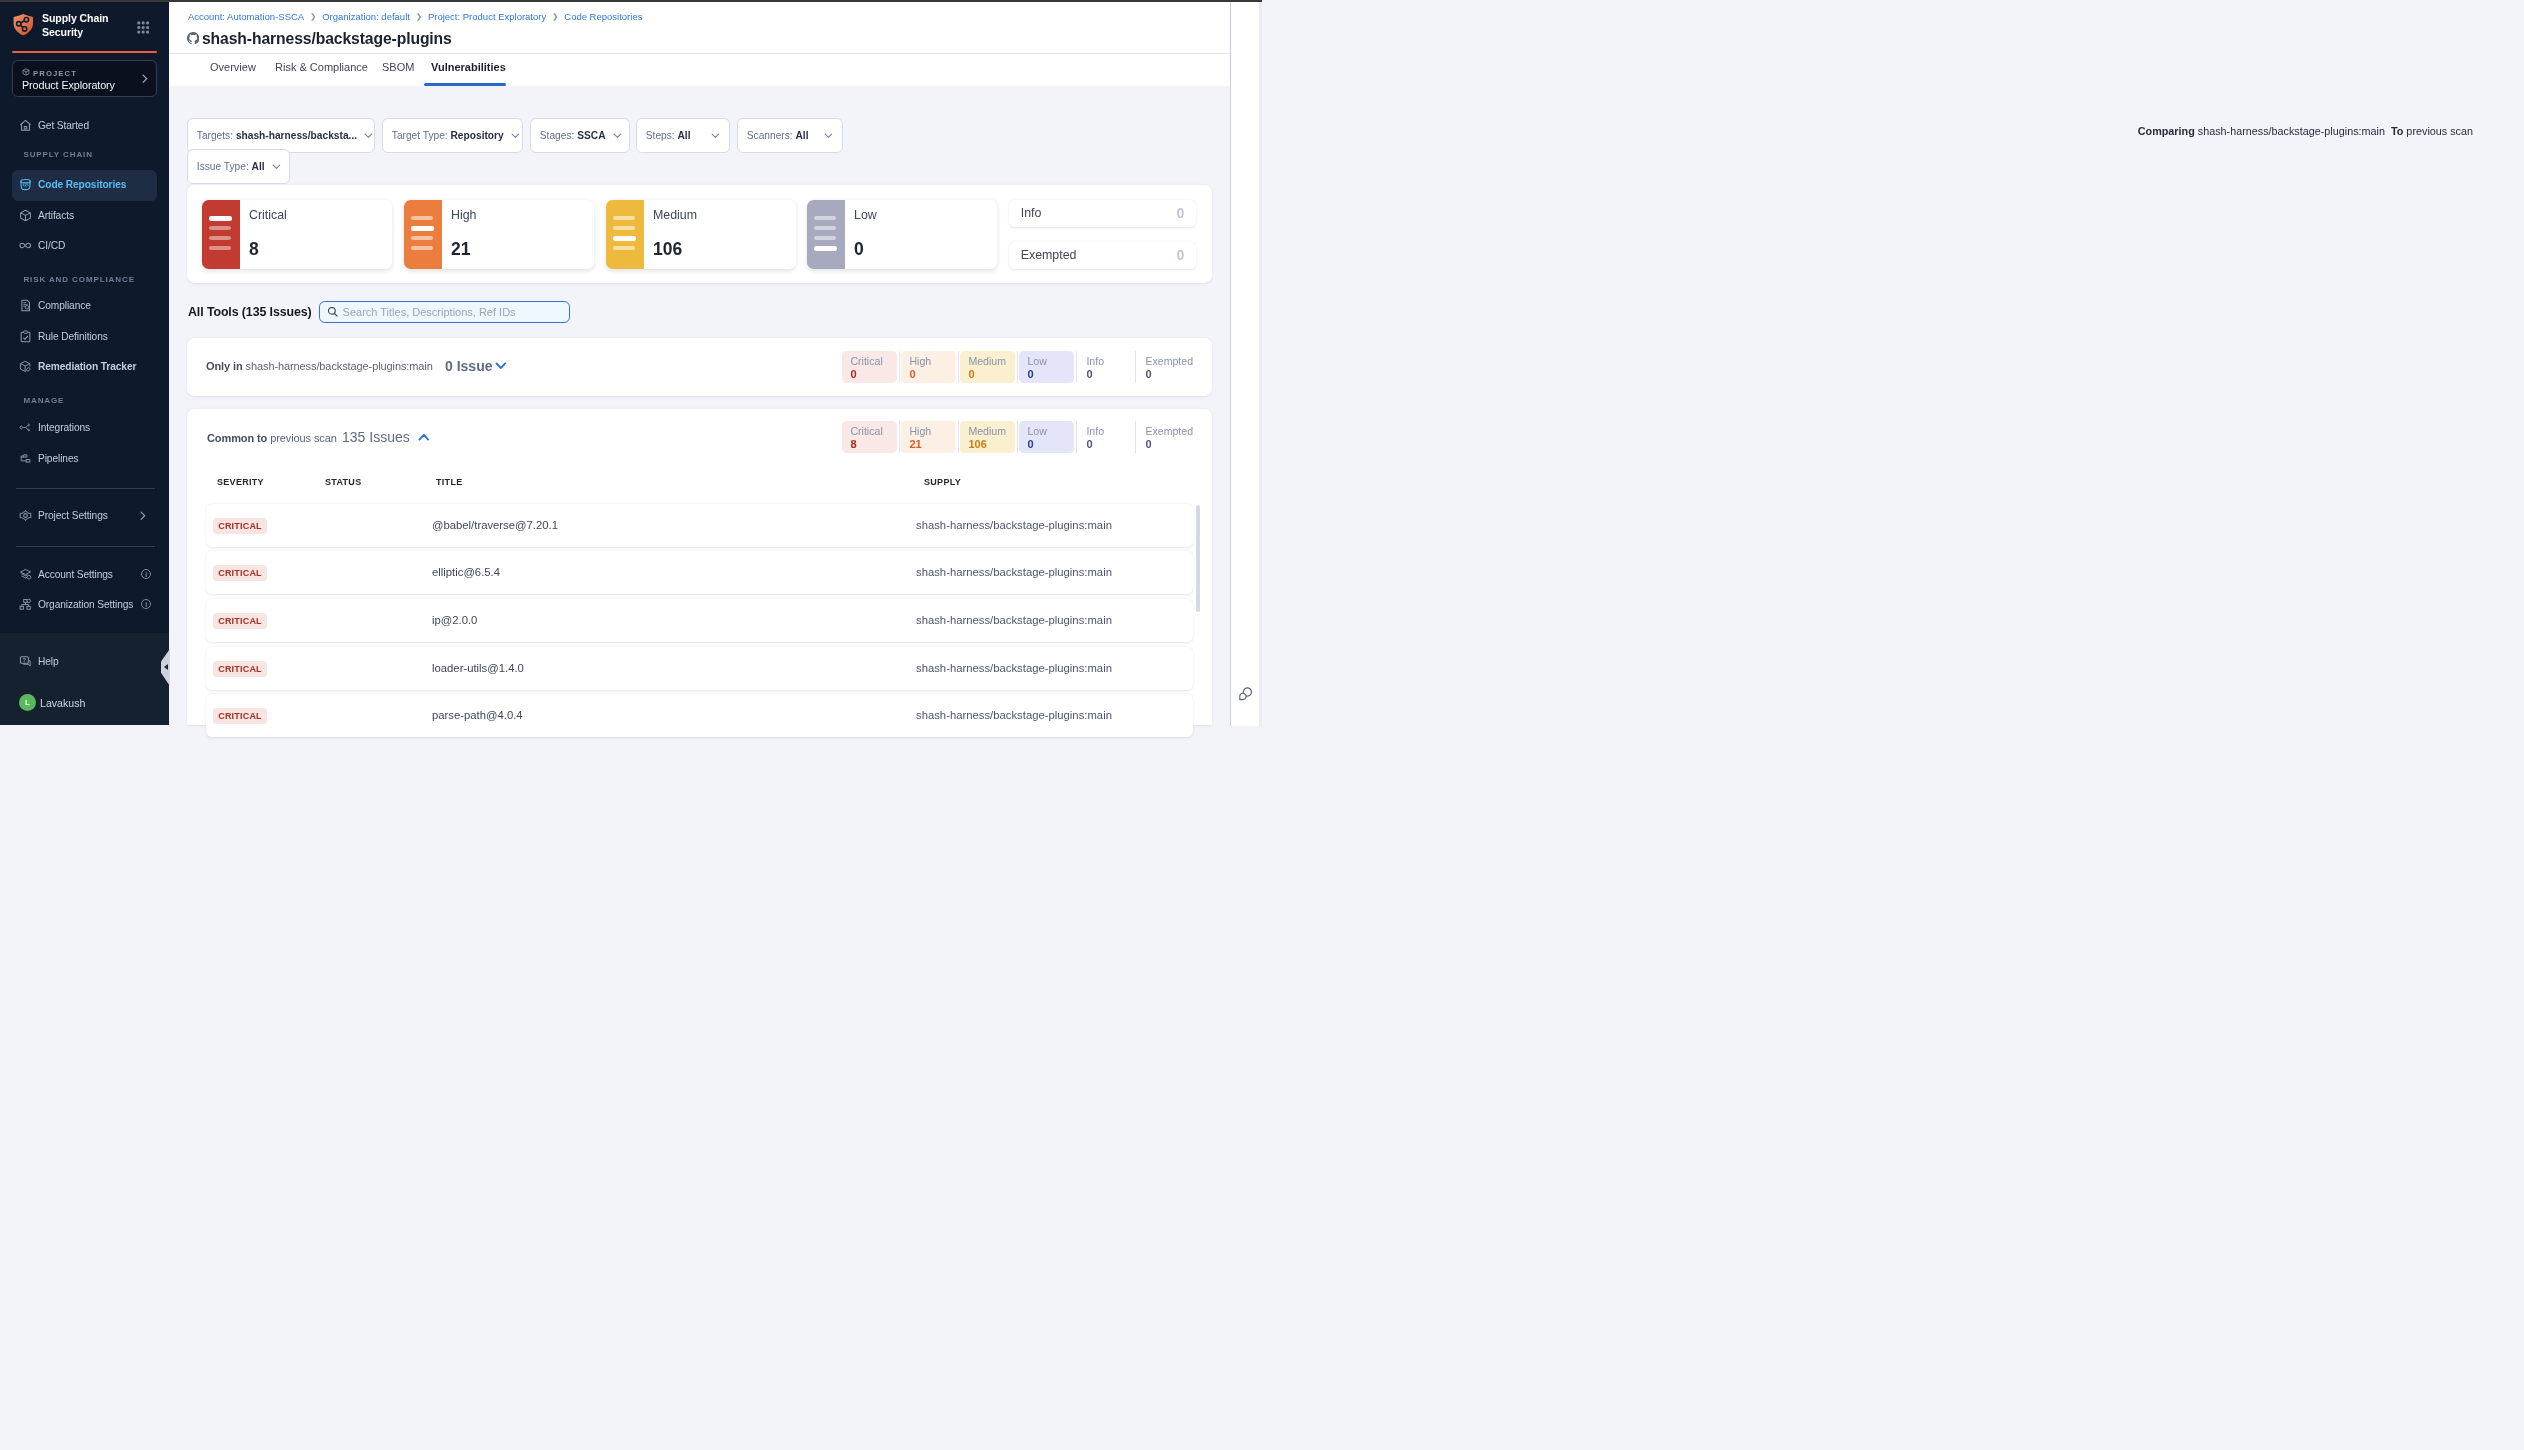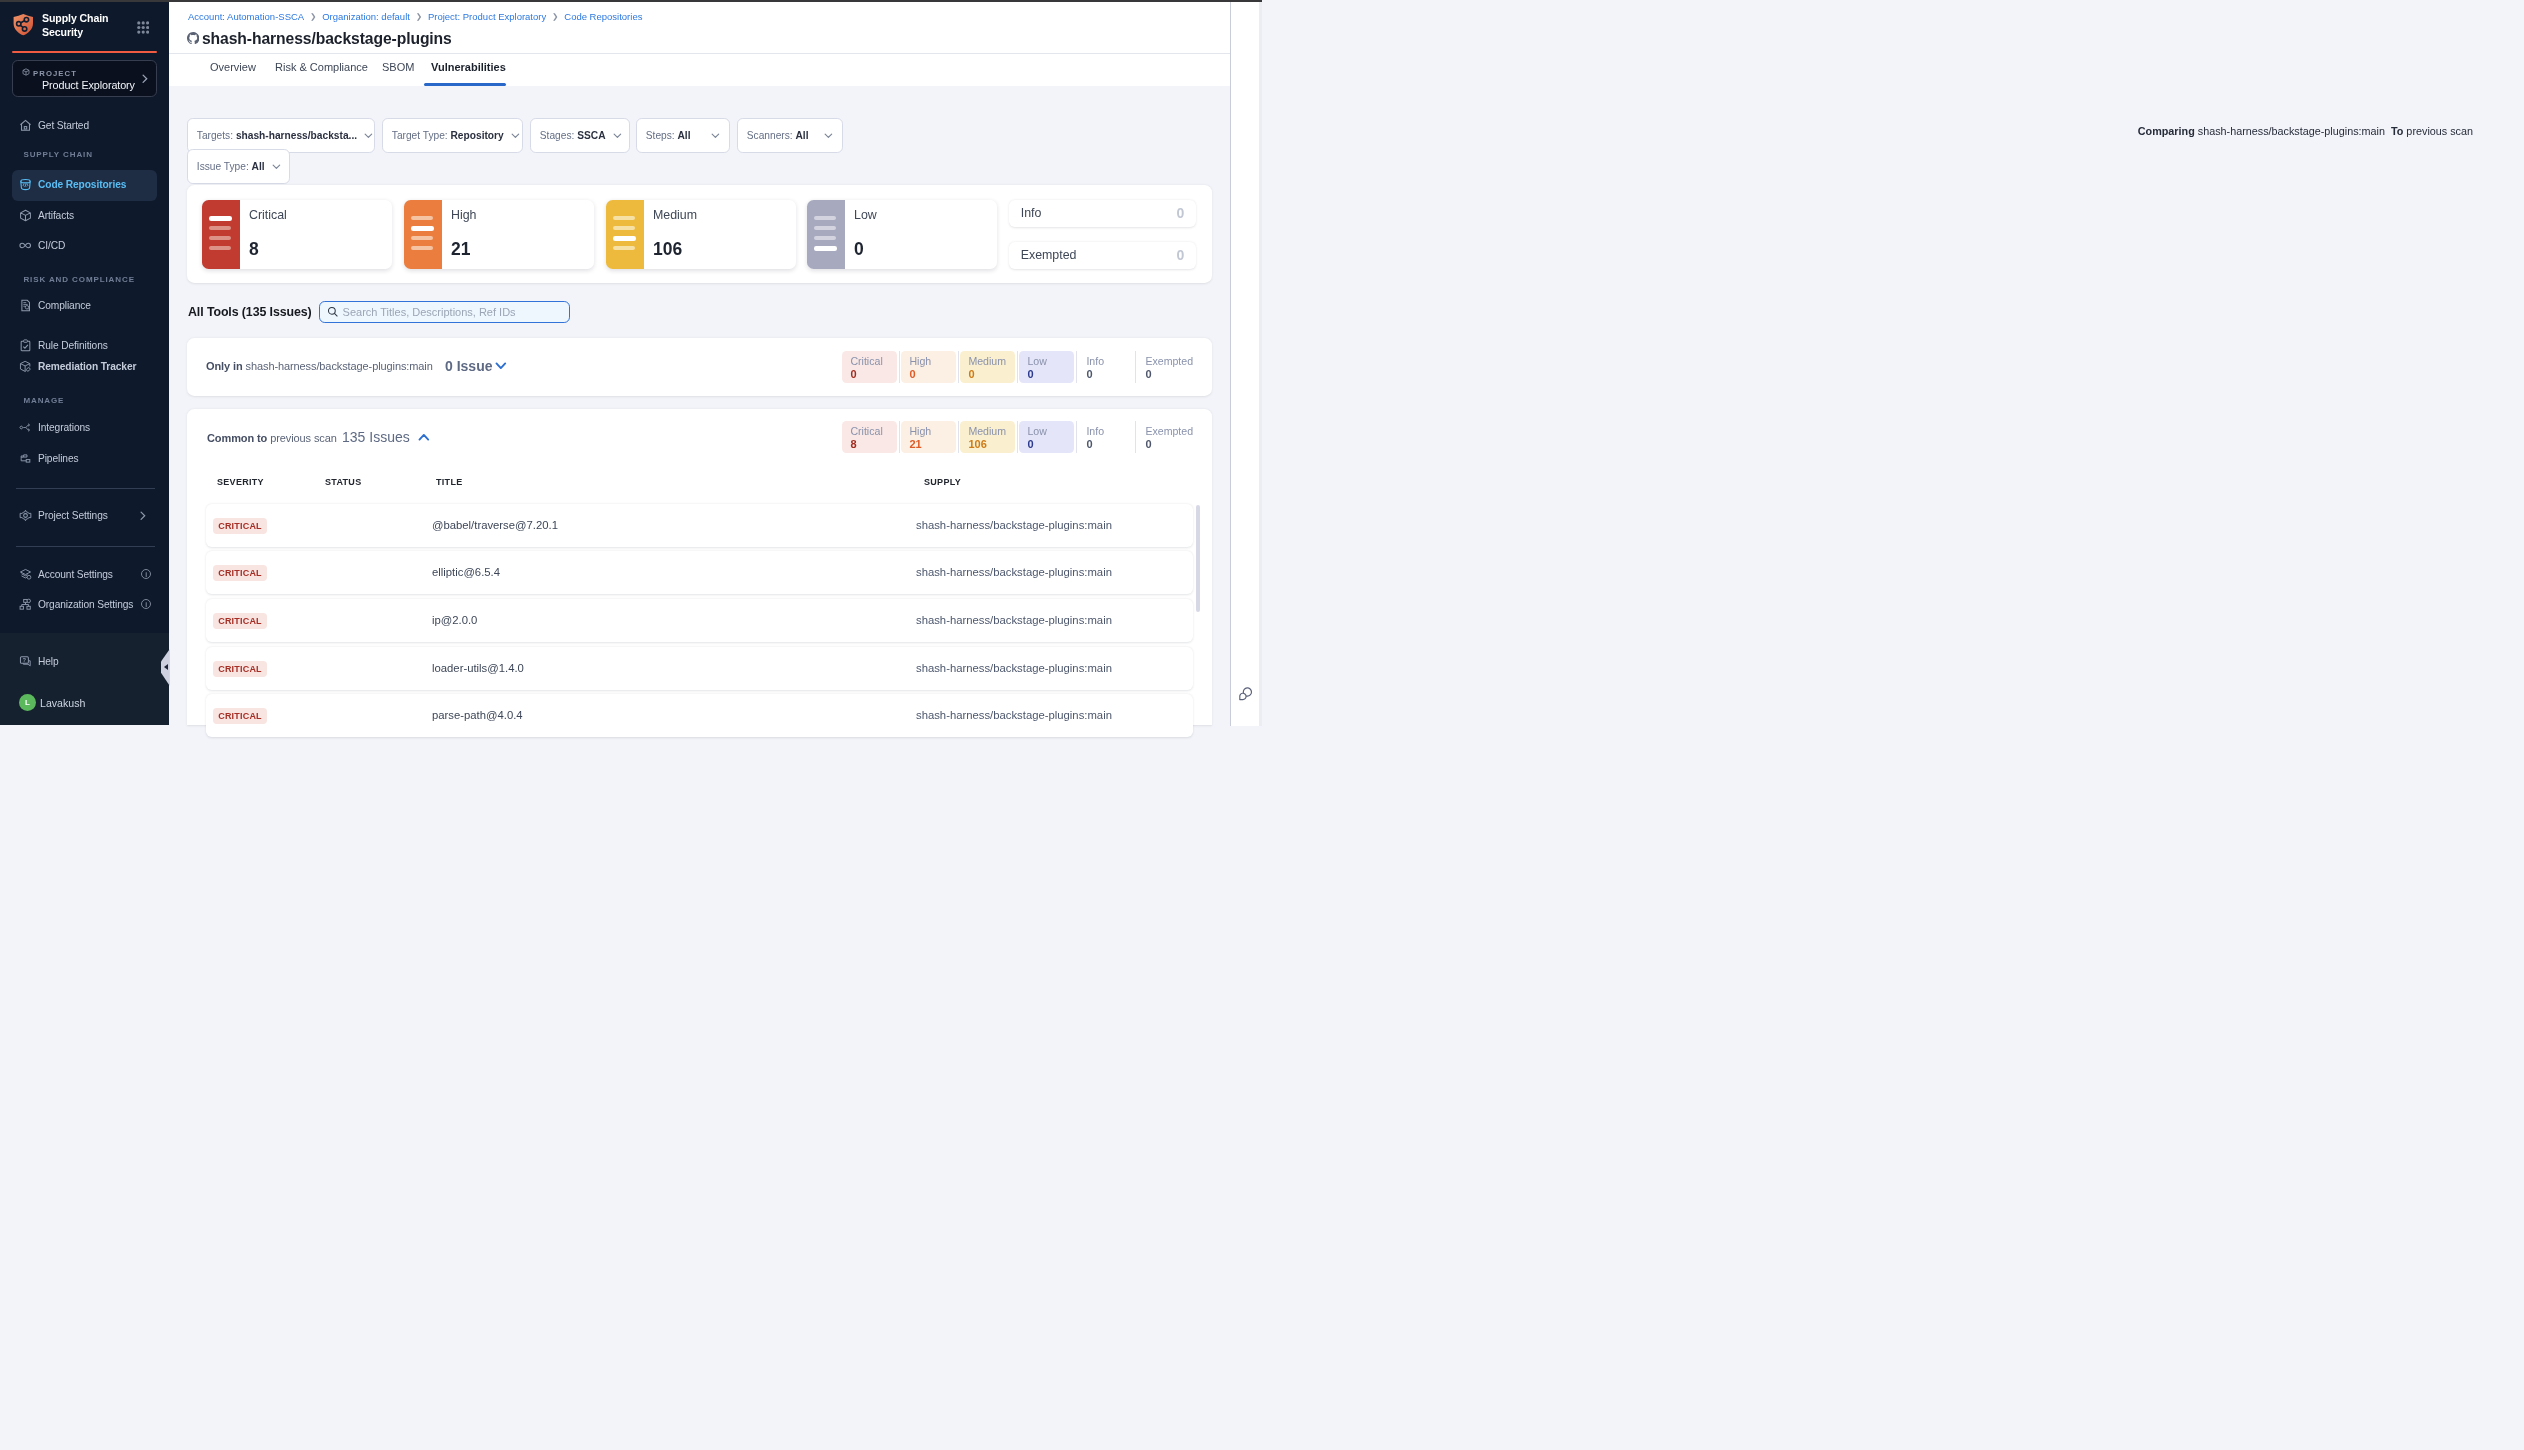--- a/index.html
+++ b/index.html
@@ -8,21 +8,21 @@
 #topbar { position:absolute; left:0; top:0; width:1262px; height:1.5px; background:#38383a; z-index:50; }
 
 #sidebar { position:absolute; left:0; top:1.5px; width:169px; height:632px; background:#0e1a2c; z-index:1; }
 #sidebot { position:absolute; left:0; top:633px; width:169px; height:92px; background:#15212f; z-index:1; }
 .logo-shield { position:absolute; z-index:2; left:11.7px; top:13px; width:22.6px; height:23.4px; }
 .logo-title { position:absolute; z-index:2; left:42px; top:12.4px; width:95px; color:#fff; font-size:10.6px; font-weight:bold; line-height:13.5px; letter-spacing:-0.1px; }
 .griddots { position:absolute; z-index:2; left:137px; top:20.5px; width:12.4px; height:13px; }
 .redline { position:absolute; z-index:2; left:11.7px; top:51px; width:145px; height:1.8px; background:#f15b41; border-radius:1.5px; }
 .projcard { position:absolute; z-index:2; left:11.7px; top:60px; width:145px; height:37px; background:#0a101d; border:0.7px solid #363e50; border-radius:5.8px; }
 .projlabel { position:absolute; z-index:2; left:33px; top:69px; color:#8d97ab; font-size:7.7px; font-weight:bold; letter-spacing:1.1px; }
-.projname { position:absolute; z-index:2; left:22px; top:79px; color:#f2f5f9; font-size:10.8px; letter-spacing:-0.1px;margin-left:20px; }
+.projname { position:absolute; z-index:2; left:22px; top:79px; color:#f2f5f9; font-size:10.8px; letter-spacing:-0.1px; }
 .projchev { position:absolute; z-index:2; left:142px; top:74px; color:#9aa4b6; font-size:10.2px; }
 .navitem { position:absolute; z-index:3; left:0; width:169px; height:25px; display:flex; align-items:center; color:#c4ccda; font-size:10.2px; letter-spacing:-0.1px; }
 .navitem .nicon { position:absolute; left:19px; width:13px; height:13px; display:flex; align-items:center; justify-content:center; }
 .navitem .ntext { position:absolute; left:38px; white-space:nowrap; }
 .navsel { position:absolute; z-index:2; left:12px; top:170px; width:145px; height:31px; background:#1e2c44; border-radius:5.8px; }
 .seclabel { position:absolute; z-index:2; left:23.4px; color:#717d95; font-size:8px; font-weight:bold; letter-spacing:0.9px; white-space:nowrap; }
 .sdivider { position:absolute; z-index:2; left:16px; width:139px; height:0.7px; background:#323e54; }
 .infoi { position:absolute; left:141px; width:10.2px; height:10.2px; border:0.9px solid #7d8799; border-radius:50%; color:#7d8799; font-size:7px; text-align:center; line-height:9.5px; font-weight:bold; }
 .avatar { position:absolute; left:19px; top:694px; width:17px; height:17px; background:#5cb85c; border-radius:50%; color:#fff; font-size:8px; font-weight:bold; text-align:center; line-height:17px; z-index:11; }
 .uname { position:absolute; left:40px; top:697px; color:#cdd5e2; font-size:10.6px; z-index:11; }
@@ -177,21 +177,21 @@
       <span class="nicon">
         <svg width="13" height="13" viewBox="0 0 18 18">
           <path d="M4 1.8 H11.5 L14.5 4.8 V16.2 H4 Z" stroke="#8e99ad" stroke-width="1.4" fill="none"></path>
           <path d="M6 5 H10 M6 7.5 H12 M6 10 H9" stroke="#8e99ad" stroke-width="1.2"></path>
           <circle cx="11" cy="11.5" r="2.4" stroke="#8e99ad" stroke-width="1.2" fill="none"></circle>
           <path d="M12.7 13.2 L14.5 15" stroke="#8e99ad" stroke-width="1.2"></path>
         </svg>
       </span>
       <span class="ntext" style="color:#c4ccda;">Compliance</span>
     </div>
-    <div class="navitem" style="top:324px;margin-top:9px;">
+    <div class="navitem" style="top:324px;">
       <span class="nicon">
         <svg width="13" height="13" viewBox="0 0 18 18">
           <rect x="3" y="3" width="12" height="13.2" rx="1" stroke="#8e99ad" stroke-width="1.4" fill="none"></rect>
           <rect x="6.5" y="1.2" width="5" height="3.4" rx="0.8" stroke="#8e99ad" stroke-width="1.3" fill="#0e1a2c"></rect>
           <path d="M6 10.5 L8.2 12.7 L12.3 8" stroke="#8e99ad" stroke-width="1.5" fill="none"></path>
         </svg>
       </span>
       <span class="ntext" style="color:#c4ccda;">Rule Definitions</span>
     </div>
     <div class="navitem" style="top:354px;font-weight:bold;">

